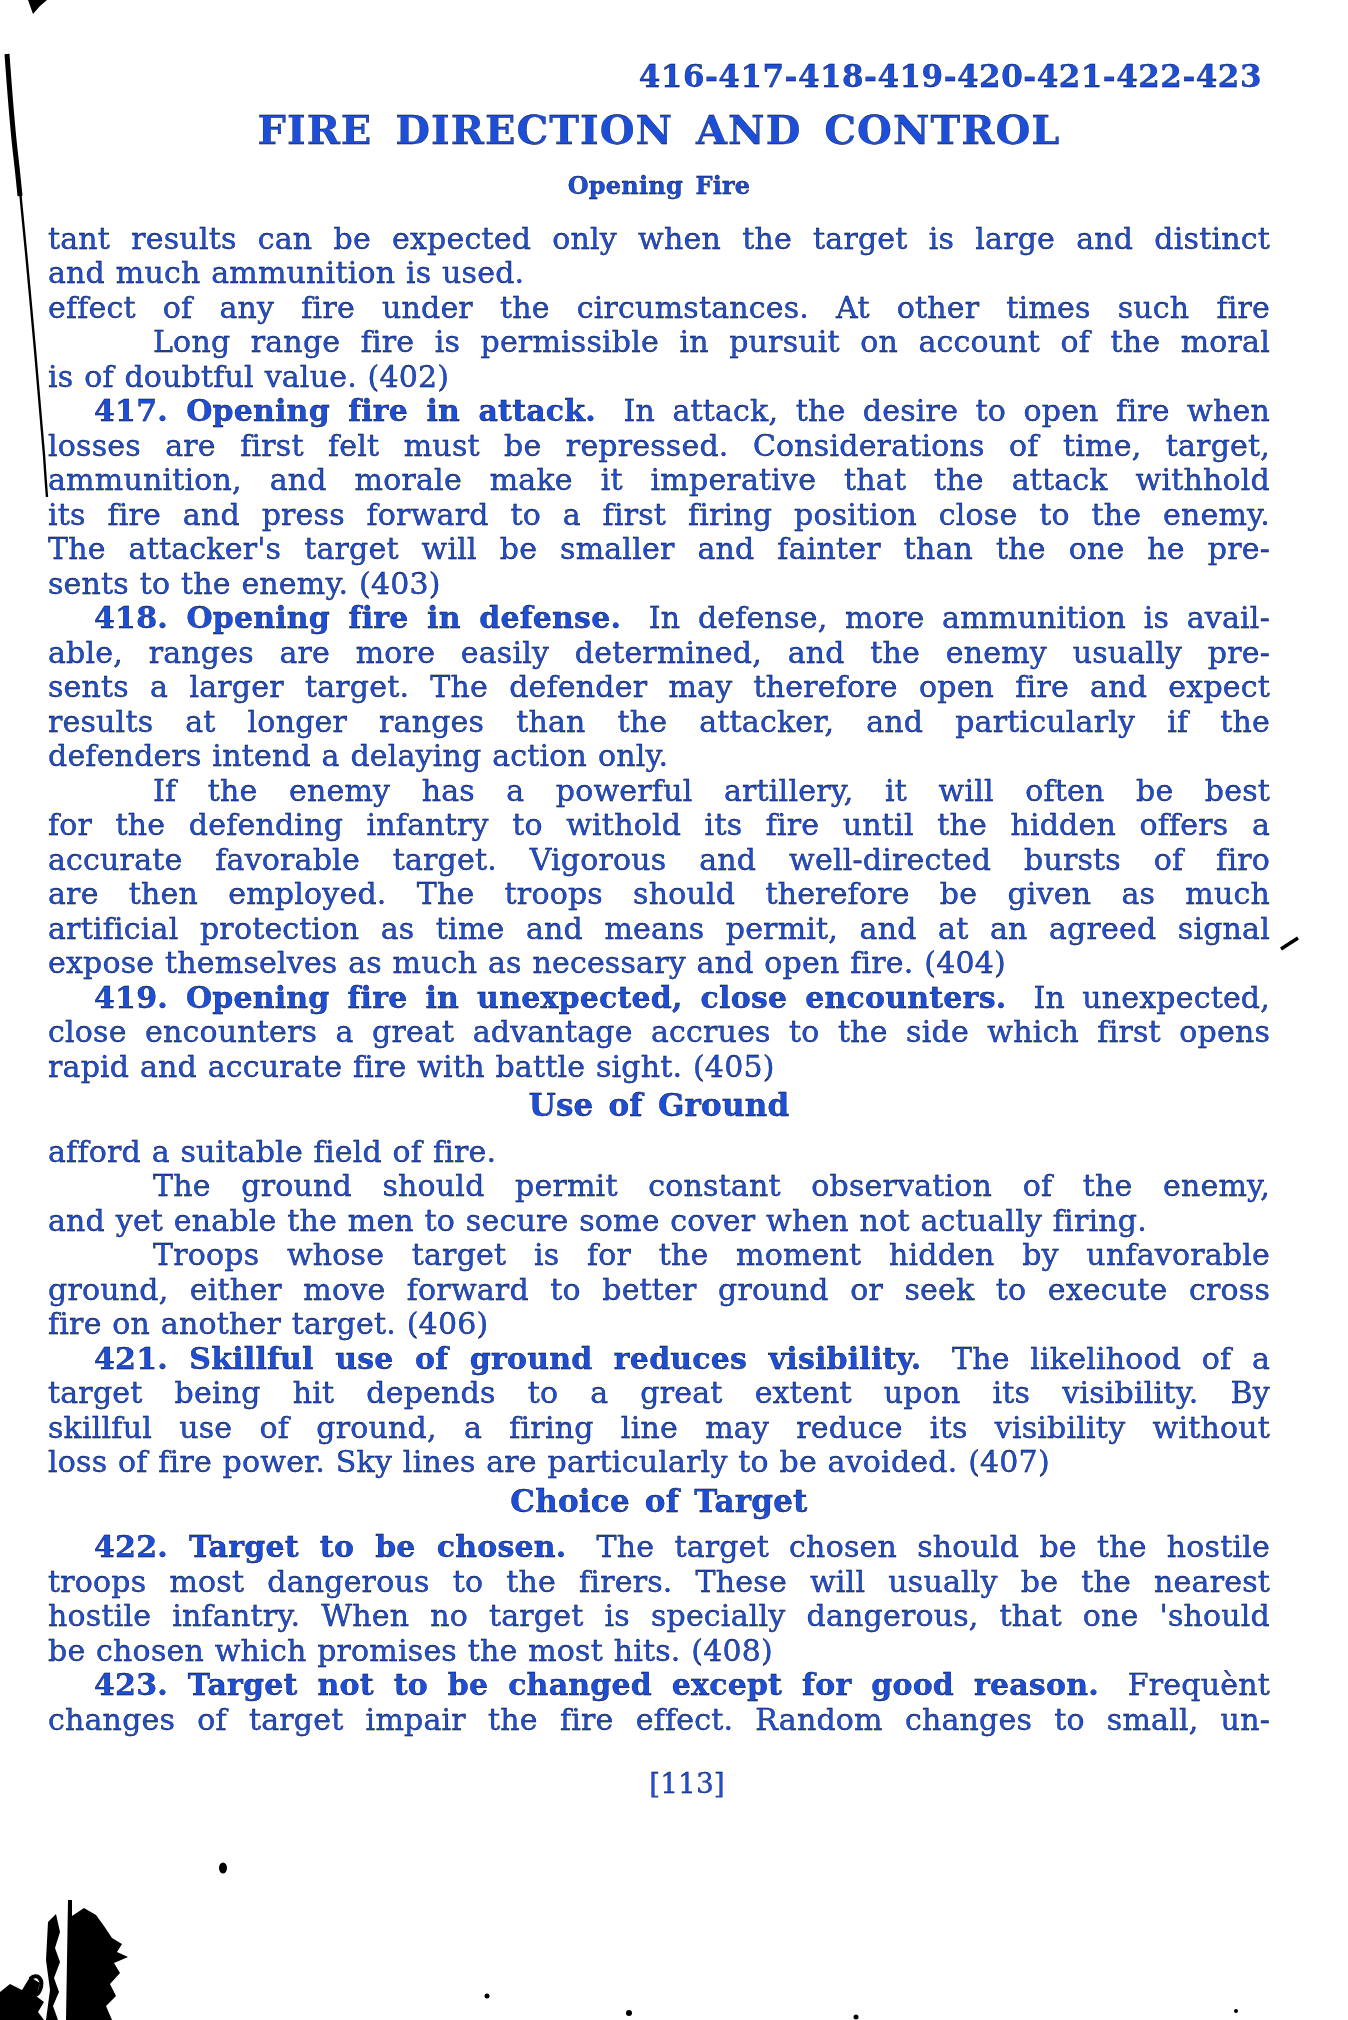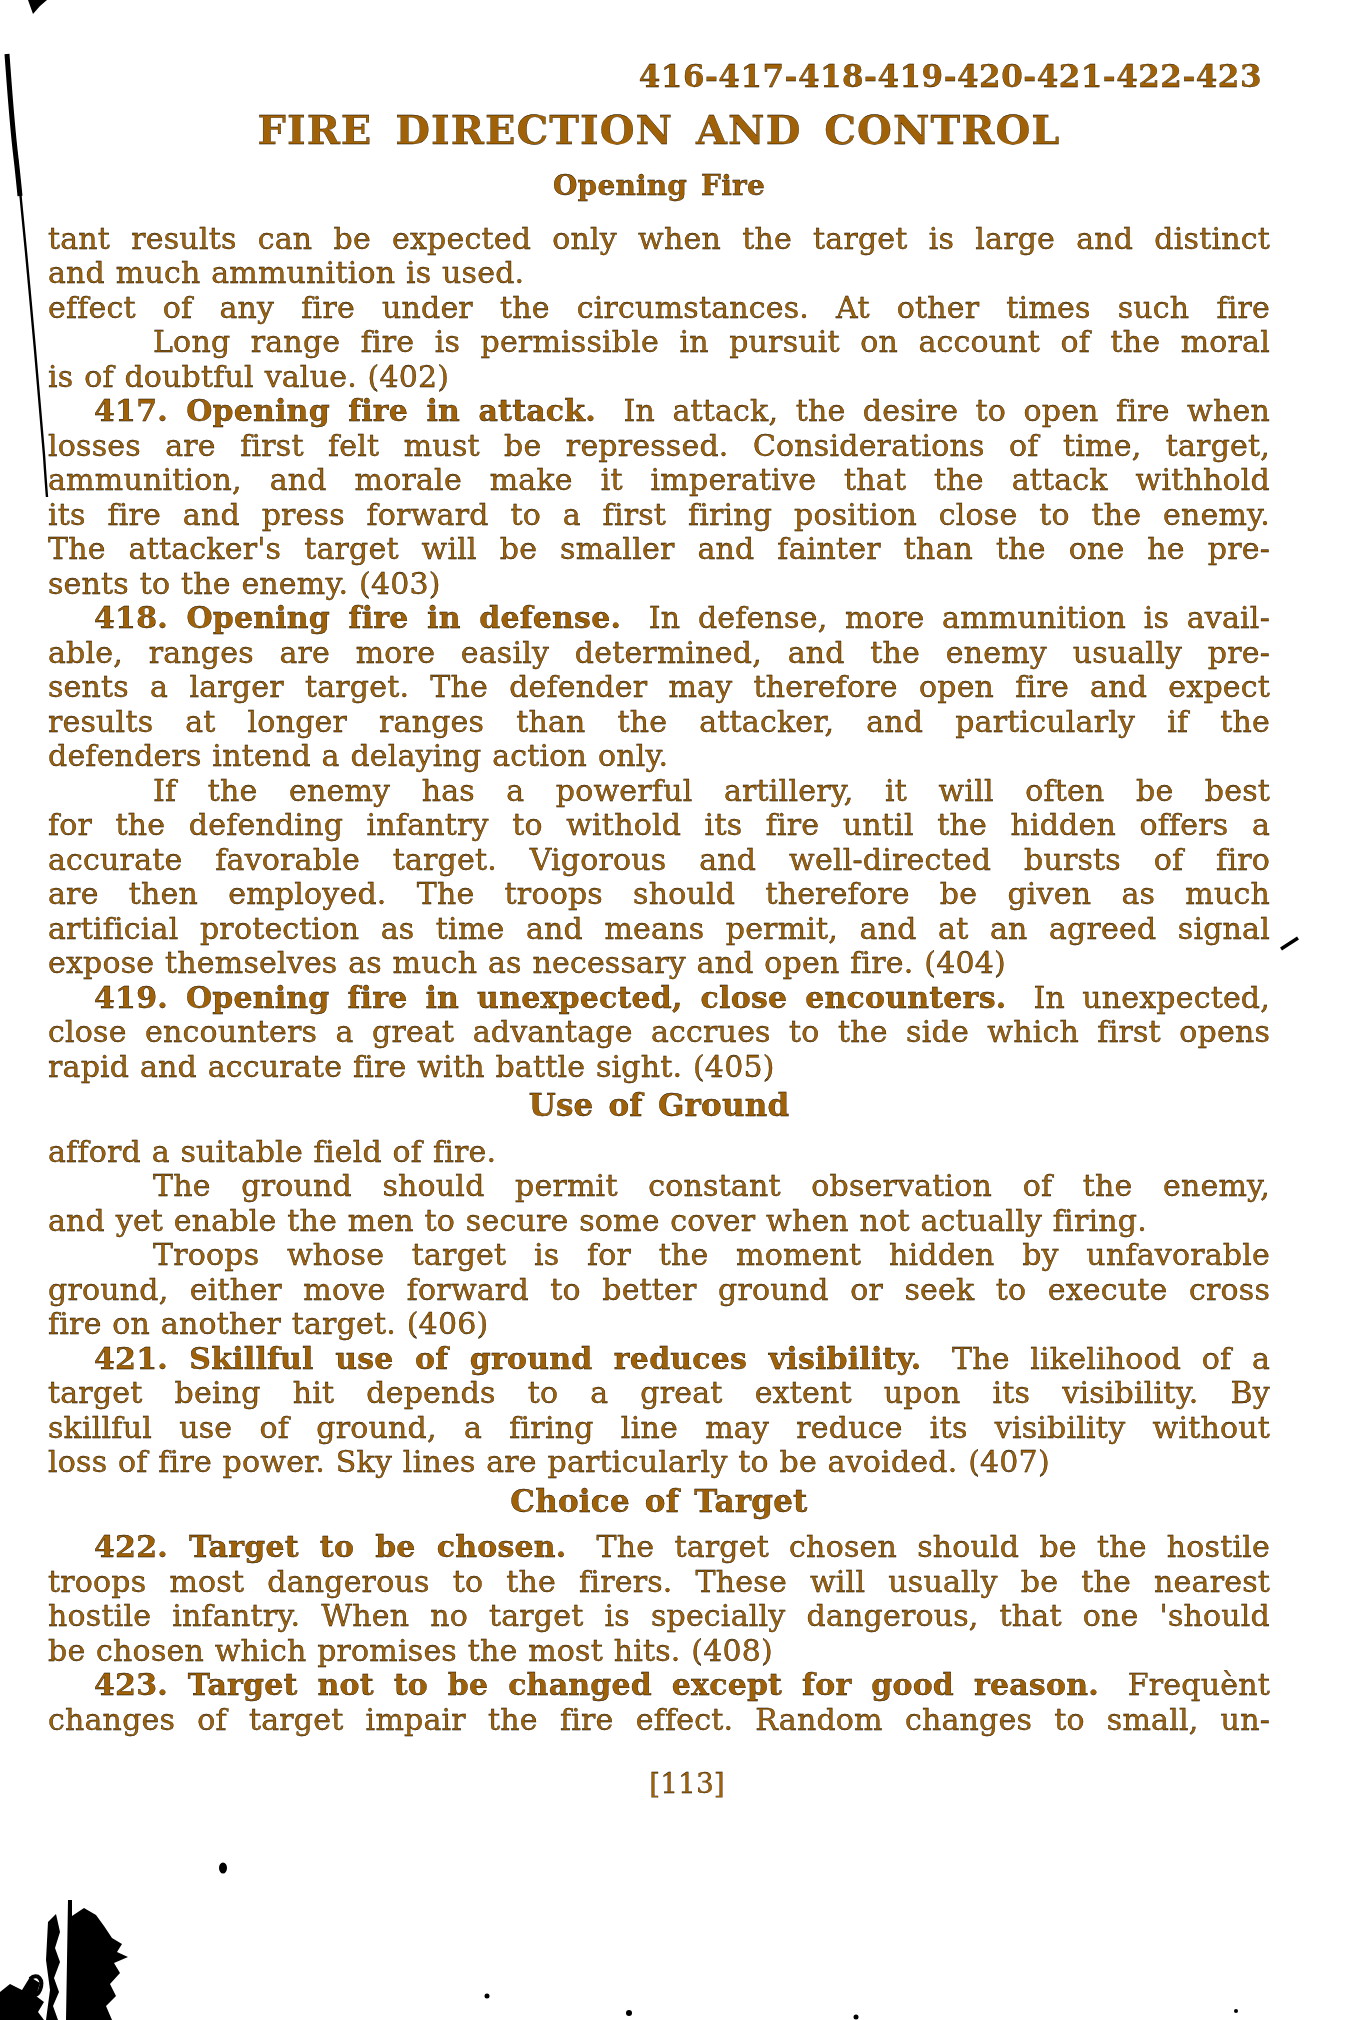--- a/index.html
+++ b/index.html
@@ -2,21 +2,21 @@
 <html><head>
 <meta charset="utf-8">
 <style>
   html,body{margin:0;padding:0;background:#555;}
   .page{
     position:relative;
     width:1348px;height:2020px;
     background:#ffffff;
     overflow:hidden;
     font-family:"DejaVu Serif","Liberation Serif",serif;
-    color:#a16207;
+    color:#1d4ed8;
   }
   .ink-layer{position:absolute;left:0;top:0;width:1348px;height:2020px;pointer-events:none;}
   .column{
     position:absolute;left:48px;top:0;width:1222px;
   }
   .header-numbers{
     margin-top:60px;
     font-size:31px;font-weight:700;line-height:32px;
     text-align:right;padding-right:8px;letter-spacing:.5px;
     -webkit-text-stroke:.3px #000;
@@ -28,21 +28,21 @@
     -webkit-text-stroke:.3px #000;
   }
   .text-body{
     font-size:30px;line-height:34.5px;letter-spacing:.2px;word-spacing:1px;
     -webkit-text-stroke:.35px #000;
   }
   .section-heading{
     font-size:31px;font-weight:700;line-height:34.5px;
     text-align:center;margin:4px 0 12px 0;word-spacing:4px;
   }
-  .section-heading:first-child{margin:19px 0 18px 0;font-size:28px;}
+  .section-heading:first-child{margin:19px 0 18px 0;font-size:24px;}
   .line{
     text-align:justify;text-align-last:justify;
     white-space:normal;
   }
   .line.first{padding-left:46px;}
   .line.cont{padding-left:105px;}
   .line.end{text-align-last:left;}
   .lead{font-weight:700;margin-right:10px;}
   .footer{
     margin-top:31px;

